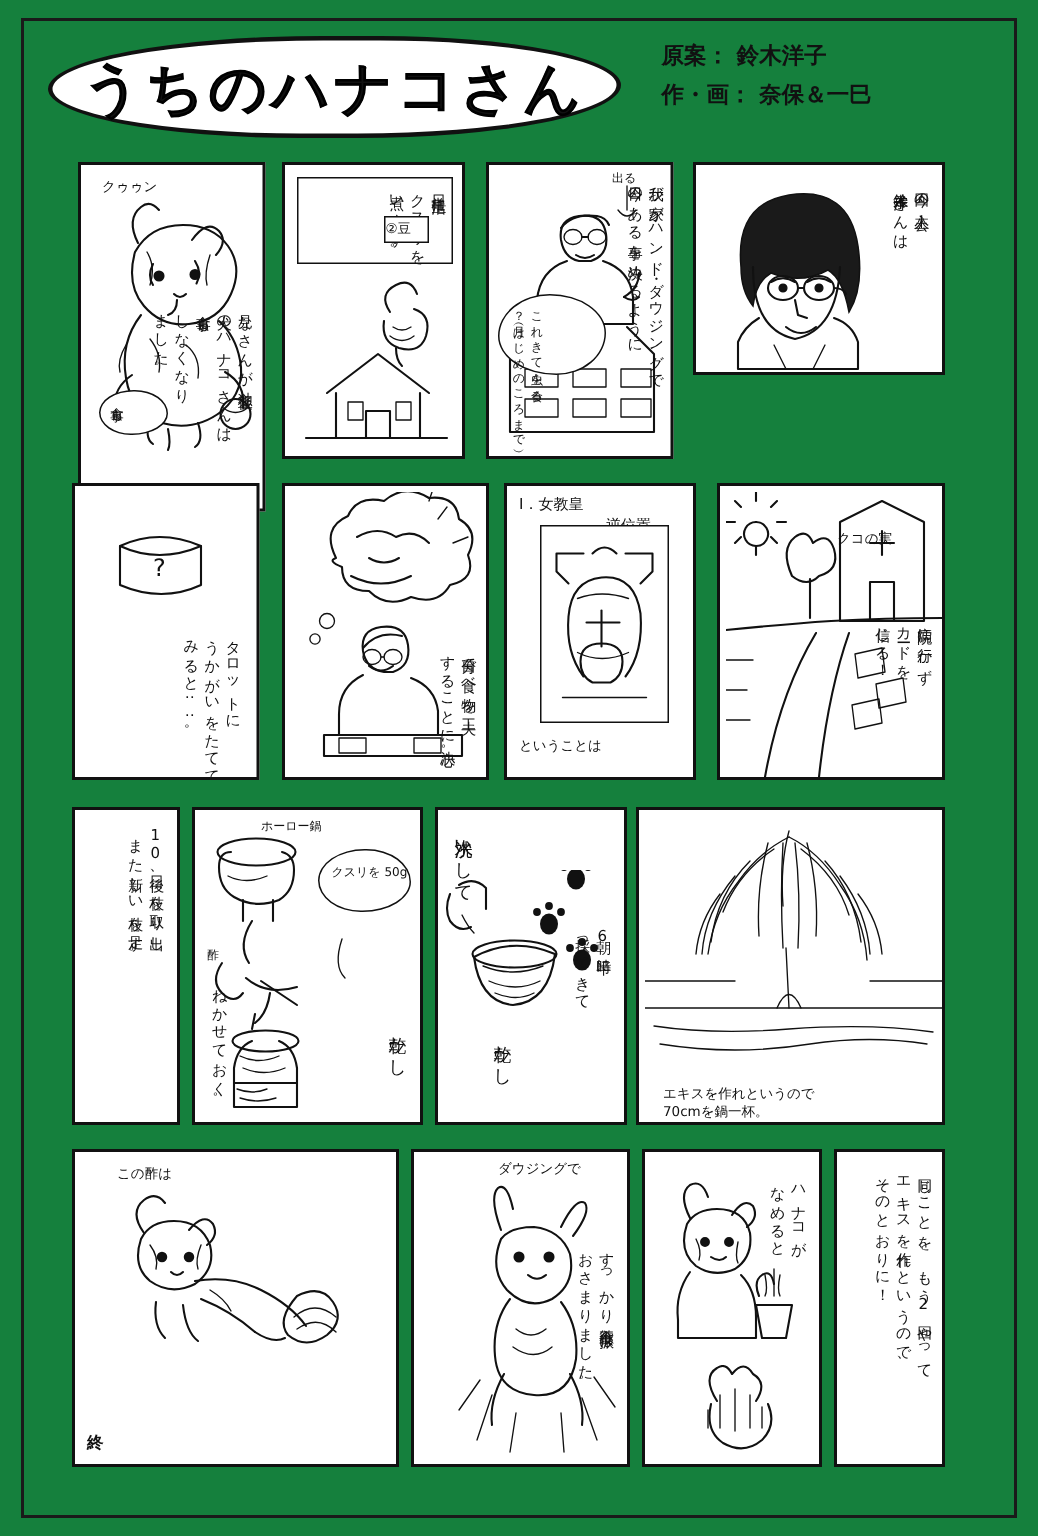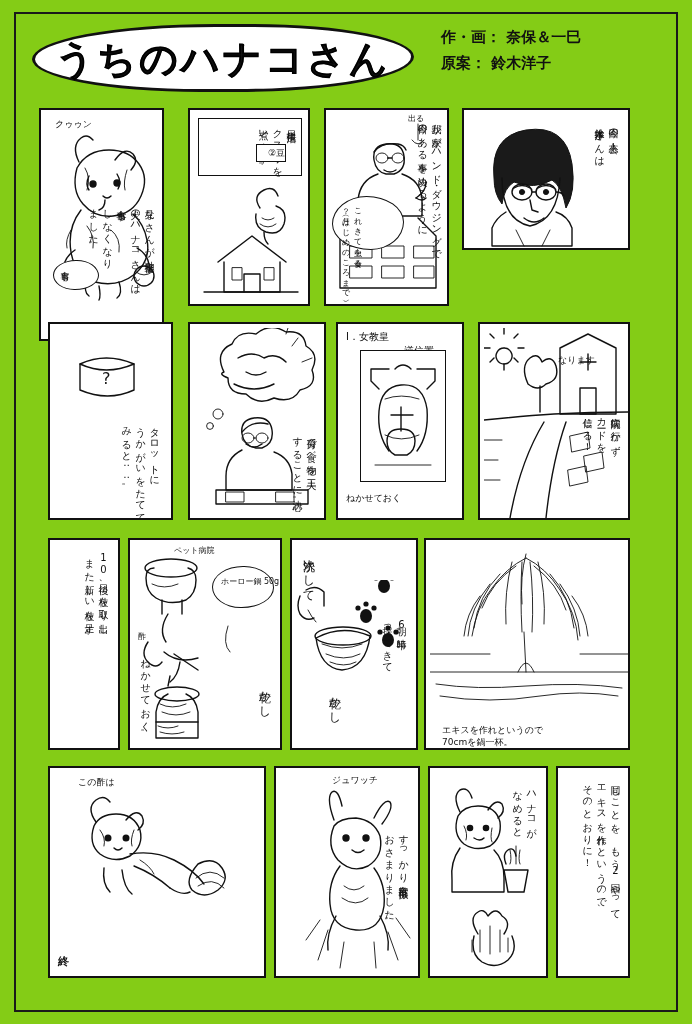--- a/index.html
+++ b/index.html
@@ -11,21 +11,21 @@
     width: 692px;
     height: 1024px;
     font-family: "DejaVu Sans", sans-serif;
     color: #111;
     overflow: hidden;
   }
   .page {
     position: relative;
     width: 692px;
     height: 1024px;
-    background: #84cc16;
+    background: #15803d;
     box-sizing: border-box;
   }
   .page-border {
     position: absolute;
     left: 14px;
     top: 12px;
     width: 664px;
     height: 1000px;
     border: 2px solid #1a1a1a;
     box-sizing: border-box;
@@ -113,44 +113,44 @@
   .ink-thin { fill: none; stroke: #111; stroke-width: 0.9; stroke-linecap: round; stroke-linejoin: round; }
   .ink-fill { fill: #111; stroke: none; }
   .hair { fill: #1a1a1a; stroke: #111; stroke-width: 1; }
   .sub-frame { position: absolute; border: 1.6px solid #111; box-sizing: border-box; background: #fff; }
   .label-box {
     position: absolute;
     border: 1.5px solid #111;
     background: #fff;
     box-sizing: border-box;
     font-size: 9px;
-    text-align: right;
+    text-align: left;
   }
   .footer-note {
     position: absolute;
     font-size: 11px;
     font-weight: bold;
   }
 </style>
 </head>
 <body>
 
 <div class="page">
   <div class="page-border"></div>
 
   <div class="title-block">
     <div class="title-bubble"></div>
     <div class="title-text">うちのハナコさん</div>
   </div>
   <div class="credits">
+    <div>原案： 鈴木洋子</div>
     <div>作・画： 奈保＆一巳</div>
-    <div>原案： 鈴木洋子</div>
-  </div>
-
-  <div class="panel" style="left:39px; top:108px; width:125px; height:233px;font-family:Liberation Serif, serif;">
+  </div>
+
+  <div class="panel" style="left:52px; top:108px; width:125px; height:233px;font-family:Liberation Serif, serif;">
     <svg width="121" height="194" viewBox="0 0 121 194">
       <g class="ink">
         <path d="M38 52 q-8 -16 2 -24 q6 -5 12 2"></path>
         <path d="M74 50 q10 -14 18 -6 q6 7 -2 16"></path>
         <path d="M36 58 q-6 22 6 36 q12 14 30 12 q20 -2 28 -20 q8 -18 -2 -32 q-10 -14 -30 -14 q-22 0 -32 18z"></path>
         <path d="M48 66 q-4 8 0 14"></path>
         <path d="M76 64 q5 8 1 15"></path>
         <circle cx="52" cy="74" r="3" fill="#111"></circle>
         <circle cx="76" cy="73" r="3" fill="#111"></circle>
         <path d="M62 86 q4 4 8 0"></path>
@@ -329,21 +329,21 @@
           <path d="M30 64 l22 0"></path>
           <path d="M34 18 q8 -8 16 0"></path>
         </g>
         <g class="ink-thin">
           <path d="M24 48 q16 -6 34 0"></path>
           <path d="M24 84 q16 8 34 0"></path>
           <path d="M14 114 l56 0"></path>
         </g>
       </svg>
     </div>
-    <div class="htext small" style="left:8px; top:168px;">ねかせておく</div>
+    <div class="htext small" style="left:8px; top:168px;">ということは</div>
   </div>
 
   <div class="panel" style="left:478px; top:322px; width:152px; height:198px;">
     <svg style="position:absolute; left:4px; top:4px;" width="144" height="190" viewBox="0 0 144 190">
       <g class="ink">
         <path d="M76 20 l0 66 l56 0 l0 -66 l-28 -14 z"></path>
         <path d="M96 34 l16 0 M104 26 l0 16"></path>
         <path d="M96 60 l0 26 l16 0 l0 -26 z"></path>
         <path d="M20 20 m0 0 a8 8 0 1 0 0.1 0"></path>
         <path d="M20 6 l0 -6 M20 36 l0 6 M6 20 l-6 0 M34 20 l6 0 M10 10 l-4 -4 M30 10 l4 -4 M10 30 l-4 4 M30 30 l4 4"></path>
@@ -353,21 +353,21 @@
         <path d="M44 56 q-8 -18 2 -26 q8 -6 12 4 q10 -8 14 4 q4 14 -10 18 q-8 8 -18 0z"></path>
         <path d="M56 58 l0 26"></path>
       </g>
       <g class="ink-thin">
         <path d="M0 112 l18 0 M0 132 l14 0 M0 152 l16 0"></path>
         <path d="M86 108 l18 -4 l2 16 l-18 4 z"></path>
         <path d="M100 128 l18 -4 l2 16 l-18 4 z"></path>
         <path d="M84 142 l18 -4 l2 16 l-18 4 z"></path>
       </g>
     </svg>
-    <div class="htext small" style="left:78px; top:30px; font-size:9px;">なります</div>
+    <div class="htext small" style="left:78px; top:30px; font-size:9px;">クコの実</div>
     <div class="vtext" style="right:6px; top:86px; height:96px;">病院に行かず
 カードを
 信じる！</div>
   </div>
 
   <div class="panel" style="left:48px; top:538px; width:72px; height:212px;">
     <div class="vtext" style="right:8px; top:12px; height:186px;">10日後、枝を取り出し
 また新しい枝を足す。</div>
   </div>
 
@@ -388,24 +388,24 @@
         <path d="M22 178 l42 0"></path>
       </g>
       <g class="ink-thin">
         <path d="M24 182 q10 4 20 0 M26 188 q12 4 24 0"></path>
         <path d="M26 160 q12 6 26 0"></path>
         <path d="M28 168 q14 6 28 0"></path>
         <path d="M18 40 q12 6 26 0"></path>
         <path d="M94 82 q-6 18 2 26"></path>
       </g>
     </svg>
-    <div class="htext tiny" style="left:44px; top:6px;">ペット病院</div>
+    <div class="htext tiny" style="left:44px; top:6px;">ホーロー鍋</div>
     <div class="htext tiny" style="left:8px; top:92px;">酢</div>
     <div class="bubble" style="left:82px; top:26px; width:62px; height:42px;">
-      <div class="htext tiny" style="left:8px; top:10px;">ホーロー鍋 50g</div>
+      <div class="htext tiny" style="left:8px; top:10px;">クスリを 50g</div>
     </div>
     <div class="vtext" style="left:8px; top:112px; height:86px;">ねかせておく。</div>
     <div class="vtext" style="right:8px; top:142px; height:54px; font-size:12px;">乾かし</div>
   </div>
 
   <div class="panel" style="left:290px; top:538px; width:128px; height:212px;">
     <svg style="position:absolute; left:4px; top:40px;" width="120" height="160" viewBox="0 0 120 160">
       <g class="ink">
         <path d="M4 16 q-4 10 0 18 q6 8 14 4"></path>
         <path d="M10 10 q10 -6 18 2 l0 14"></path>
@@ -490,21 +490,21 @@
         <path d="M122 84 q14 -12 28 0 M124 92 q14 -10 26 2"></path>
         <path d="M66 66 q10 6 14 14"></path>
         <path d="M26 36 q6 8 4 16"></path>
         <path d="M60 36 q-4 10 -2 16"></path>
       </g>
     </svg>
     <div class="footer-note" style="left:8px; top:186px;">終</div>
   </div>
 
   <div class="panel" style="left:274px; top:766px; width:146px; height:212px;">
-    <div class="htext small" style="left:56px; top:6px;">ジュワッチ</div>
+    <div class="htext small" style="left:56px; top:6px;">ダウジングで</div>
     <svg style="position:absolute; left:24px; top:22px;" width="118" height="186" viewBox="0 0 118 186">
       <g class="ink">
         <path d="M34 30 q-8 -22 -2 -28 q6 -4 10 14"></path>
         <path d="M74 28 q10 -20 16 -16 q4 6 -8 22"></path>
         <path d="M34 36 q-8 20 4 34 q14 14 30 6 q16 -10 12 -30 q-6 -16 -24 -18 q-16 0 -22 8z"></path>
         <circle cx="46" cy="48" r="3" fill="#111"></circle>
         <circle cx="66" cy="48" r="3" fill="#111"></circle>
         <path d="M52 60 q6 5 12 0"></path>
         <path d="M40 76 q-12 16 -10 38 q2 24 26 26 q24 2 28 -24 q2 -22 -10 -38"></path>
         <path d="M36 126 q-10 18 -8 34"></path>

